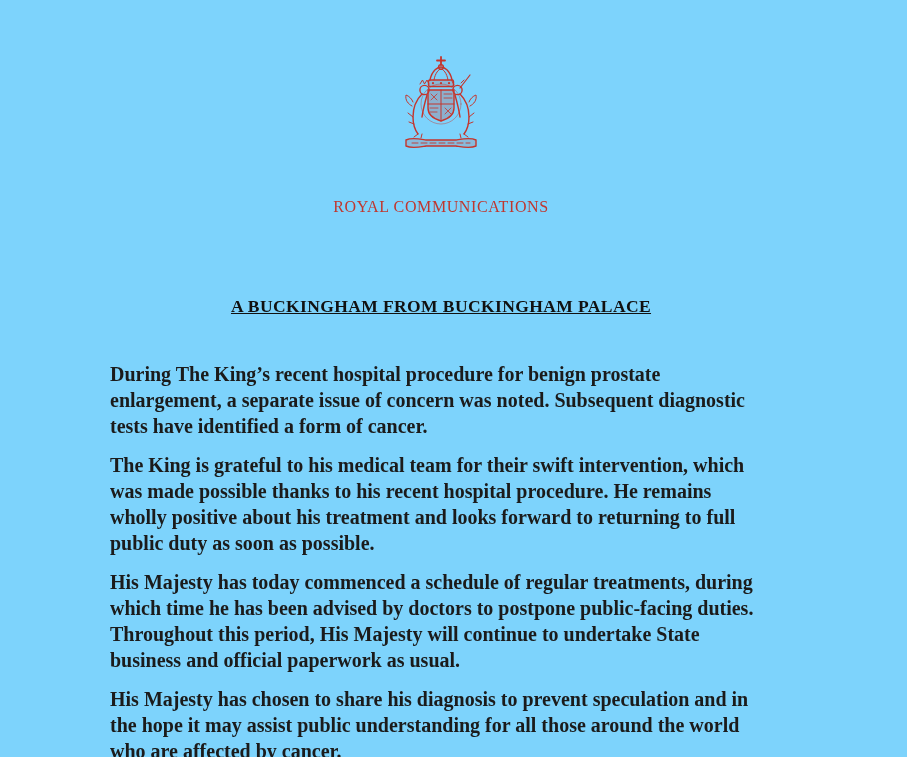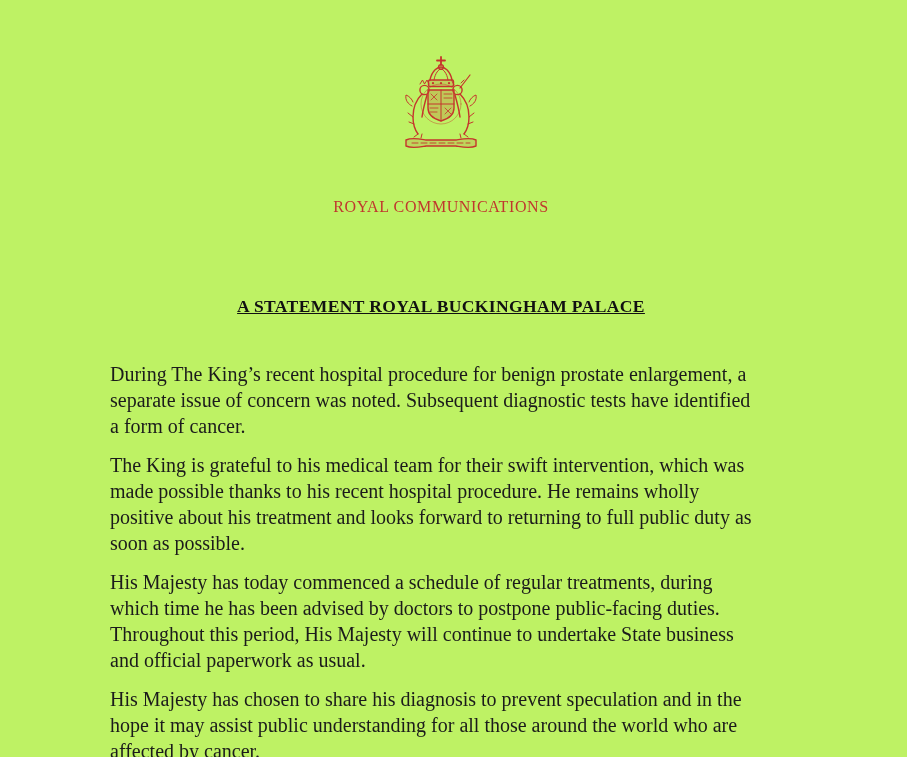--- a/index.html
+++ b/index.html
@@ -4,21 +4,21 @@
 <style>
   html, body {
     margin: 0;
     padding: 0;
     background: #ffffff;
   }
   .page {
     position: relative;
     width: 907px;
     height: 757px;
-    background: #bef264;
+    background: #7dd3fc;
     overflow: hidden;
     font-family: "Liberation Serif", serif;
     color: #1b1b1b;
   }
   .content {
     position: absolute;
     left: 110px;
     top: 0;
     width: 662px;
   }
@@ -60,20 +60,21 @@
     top: 361px;
     left: 0;
     width: 662px;
   }
   .body-text p {
     margin: 0 17px 13px 0;
     font-size: 20px;
     line-height: 26px;
     text-align: left;
     color: #1b1b1b;
+    font-weight: bold;
   }
 </style>
 </head>
 <body>
 
 <div class="page">
   <div class="content">
 
     <div class="crest-wrap">
       <svg width="106" height="97" viewBox="0 0 106 97" fill="none" stroke="#c5352c" stroke-width="1.4" stroke-linecap="round" stroke-linejoin="round">
@@ -109,21 +110,21 @@
         <path d="M81 63 l5 -4 M80 70 l5 -2 M76 80 l4 3 M72 80 l1 4" stroke-width="1"></path>
         <path d="M82 52 C86 50 89 46 88 41 C85 42 82 45 81 48" stroke-width="1"></path>
 
         <path d="M18 86 C24 83 32 85 38 86 L68 86 C74 85 82 83 88 86 L88 92 C82 95 74 93 68 92 L38 92 C32 93 24 95 18 92 Z" fill="rgba(197,53,44,0.15)"></path>
         <path d="M24 89 h6 M33 89 h6 M42 89 h6 M51 89 h6 M60 89 h6 M69 89 h6 M78 89 h4" stroke-width="1" opacity="0.9"></path>
       </svg>
     </div>
 
     <div class="org-label">ROYAL COMMUNICATIONS</div>
 
-    <div class="statement-title">A STATEMENT ROYAL BUCKINGHAM PALACE</div>
+    <div class="statement-title">A BUCKINGHAM FROM BUCKINGHAM PALACE</div>
 
     <div class="body-text">
       <p>During The King’s recent hospital procedure for benign prostate enlargement, a separate issue of concern was noted. Subsequent diagnostic tests have identified a form of cancer.</p>
       <p>The King is grateful to his medical team for their swift intervention, which was made possible thanks to his recent hospital procedure. He remains wholly positive about his treatment and looks forward to returning to full public duty as soon as possible.</p>
       <p>His Majesty has today commenced a schedule of regular treatments, during which time he has been advised by doctors to postpone public-facing duties. Throughout this period, His Majesty will continue to undertake State business and official paperwork as usual.</p>
       <p>His Majesty has chosen to share his diagnosis to prevent speculation and in the hope it may assist public understanding for all those around the world who are affected by cancer.</p>
     </div>
 
   </div>
 </div>

